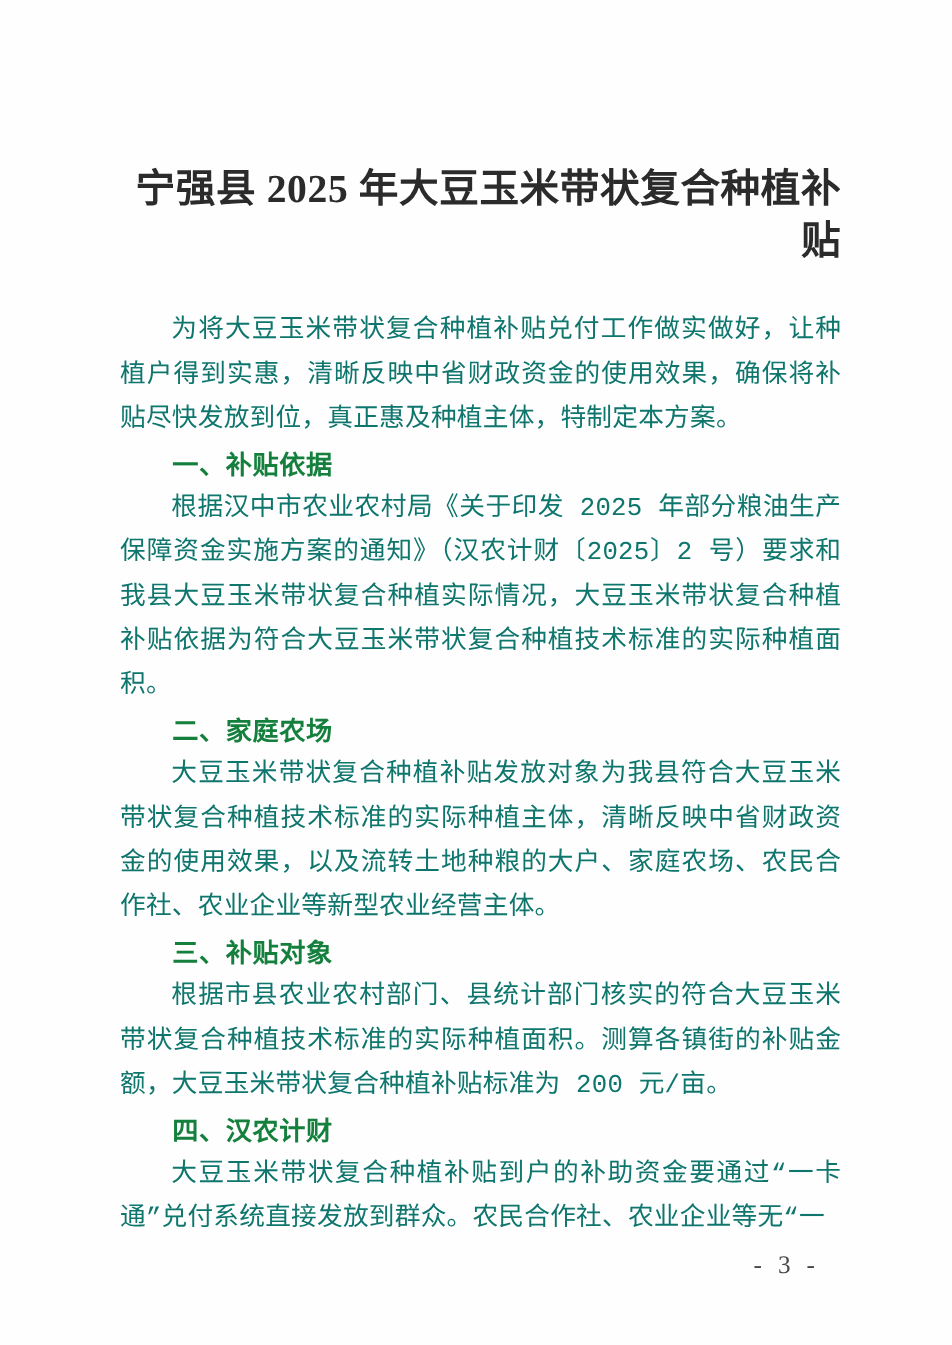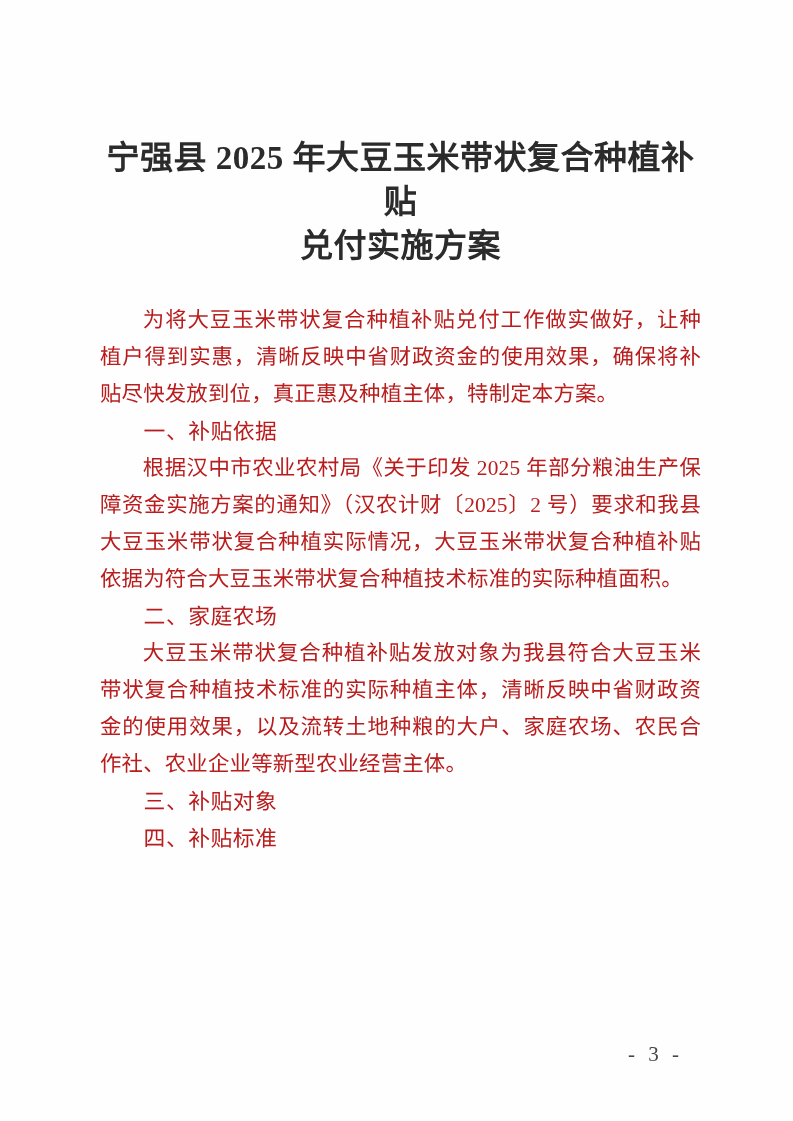--- a/index.html
+++ b/index.html
@@ -21,47 +21,48 @@
   }
   .content {
     position: absolute;
     left: 100px;
     top: 136px;
     width: 601px;
     color: #3a3a3a;
   }
   .doc-title {
     margin: 0 0 34px 0;
-    text-align: center;
+    text-align: right;
     font-size: 33px;
     line-height: 44px;
     font-weight: 700;
     color: #2b2b2b;
     letter-spacing: 0.5px;
     font-family: "Liberation Serif", "DejaVu Serif", serif;
   }
   .doc-title .title-line {
     display: block;
   }
   .body-text p {
     margin: 0;
     font-size: 21.4px;
     line-height: 37px;
     text-align: justify;
     text-indent: 2em;
-    color: #b91c1c;
+    color: #0f766e;
     letter-spacing: 0.2px;
+    font-family: Liberation Mono, monospace;
   }
   .section-heading {
     margin: 0;
     font-size: 21.8px;
     line-height: 37px;
     text-indent: 2em;
-    font-weight: 400;
-    color: #b91c1c;
+    font-weight: 700;
+    color: #15803d;
     font-family: "Liberation Sans", "DejaVu Sans", sans-serif;
     letter-spacing: 0.5px;
   }
   .page-number {
     position: absolute;
     left: 628px;
     top: 1042px;
     font-size: 21px;
     color: #474747;
     letter-spacing: 4px;
@@ -71,36 +72,37 @@
 </style>
 </head>
 <body>
 
 <div class="page">
 
   <div class="content">
 
     <h1 class="doc-title">
       <span class="title-line">宁强县 2025 年大豆玉米带状复合种植补贴</span>
-      <span class="title-line">兑付实施方案</span>
     </h1>
 
     <div class="body-text">
 
       <p>为将大豆玉米带状复合种植补贴兑付工作做实做好，让种植户得到实惠，清晰反映中省财政资金的使用效果，确保将补贴尽快发放到位，真正惠及种植主体，特制定本方案。</p>
 
       <h2 class="section-heading">一、补贴依据</h2>
       <p>根据汉中市农业农村局《关于印发 2025 年部分粮油生产保障资金实施方案的通知》（汉农计财〔2025〕2 号）要求和我县大豆玉米带状复合种植实际情况，大豆玉米带状复合种植补贴依据为符合大豆玉米带状复合种植技术标准的实际种植面积。</p>
 
       <h2 class="section-heading">二、家庭农场</h2>
       <p>大豆玉米带状复合种植补贴发放对象为我县符合大豆玉米带状复合种植技术标准的实际种植主体，清晰反映中省财政资金的使用效果，以及流转土地种粮的大户、家庭农场、农民合作社、农业企业等新型农业经营主体。</p>
 
       <h2 class="section-heading">三、补贴对象</h2>
+      <p>根据市县农业农村部门、县统计部门核实的符合大豆玉米带状复合种植技术标准的实际种植面积。测算各镇街的补贴金额，大豆玉米带状复合种植补贴标准为 200 元/亩。</p>
 
-      <h2 class="section-heading">四、补贴标准</h2>
+      <h2 class="section-heading">四、汉农计财</h2>
+      <p>大豆玉米带状复合种植补贴到户的补助资金要通过“一卡通”兑付系统直接发放到群众。农民合作社、农业企业等无“一</p>
 
     </div>
 
   </div>
 
   <div class="page-number">- 3 -</div>
 
 </div>
 
 </body></html>

